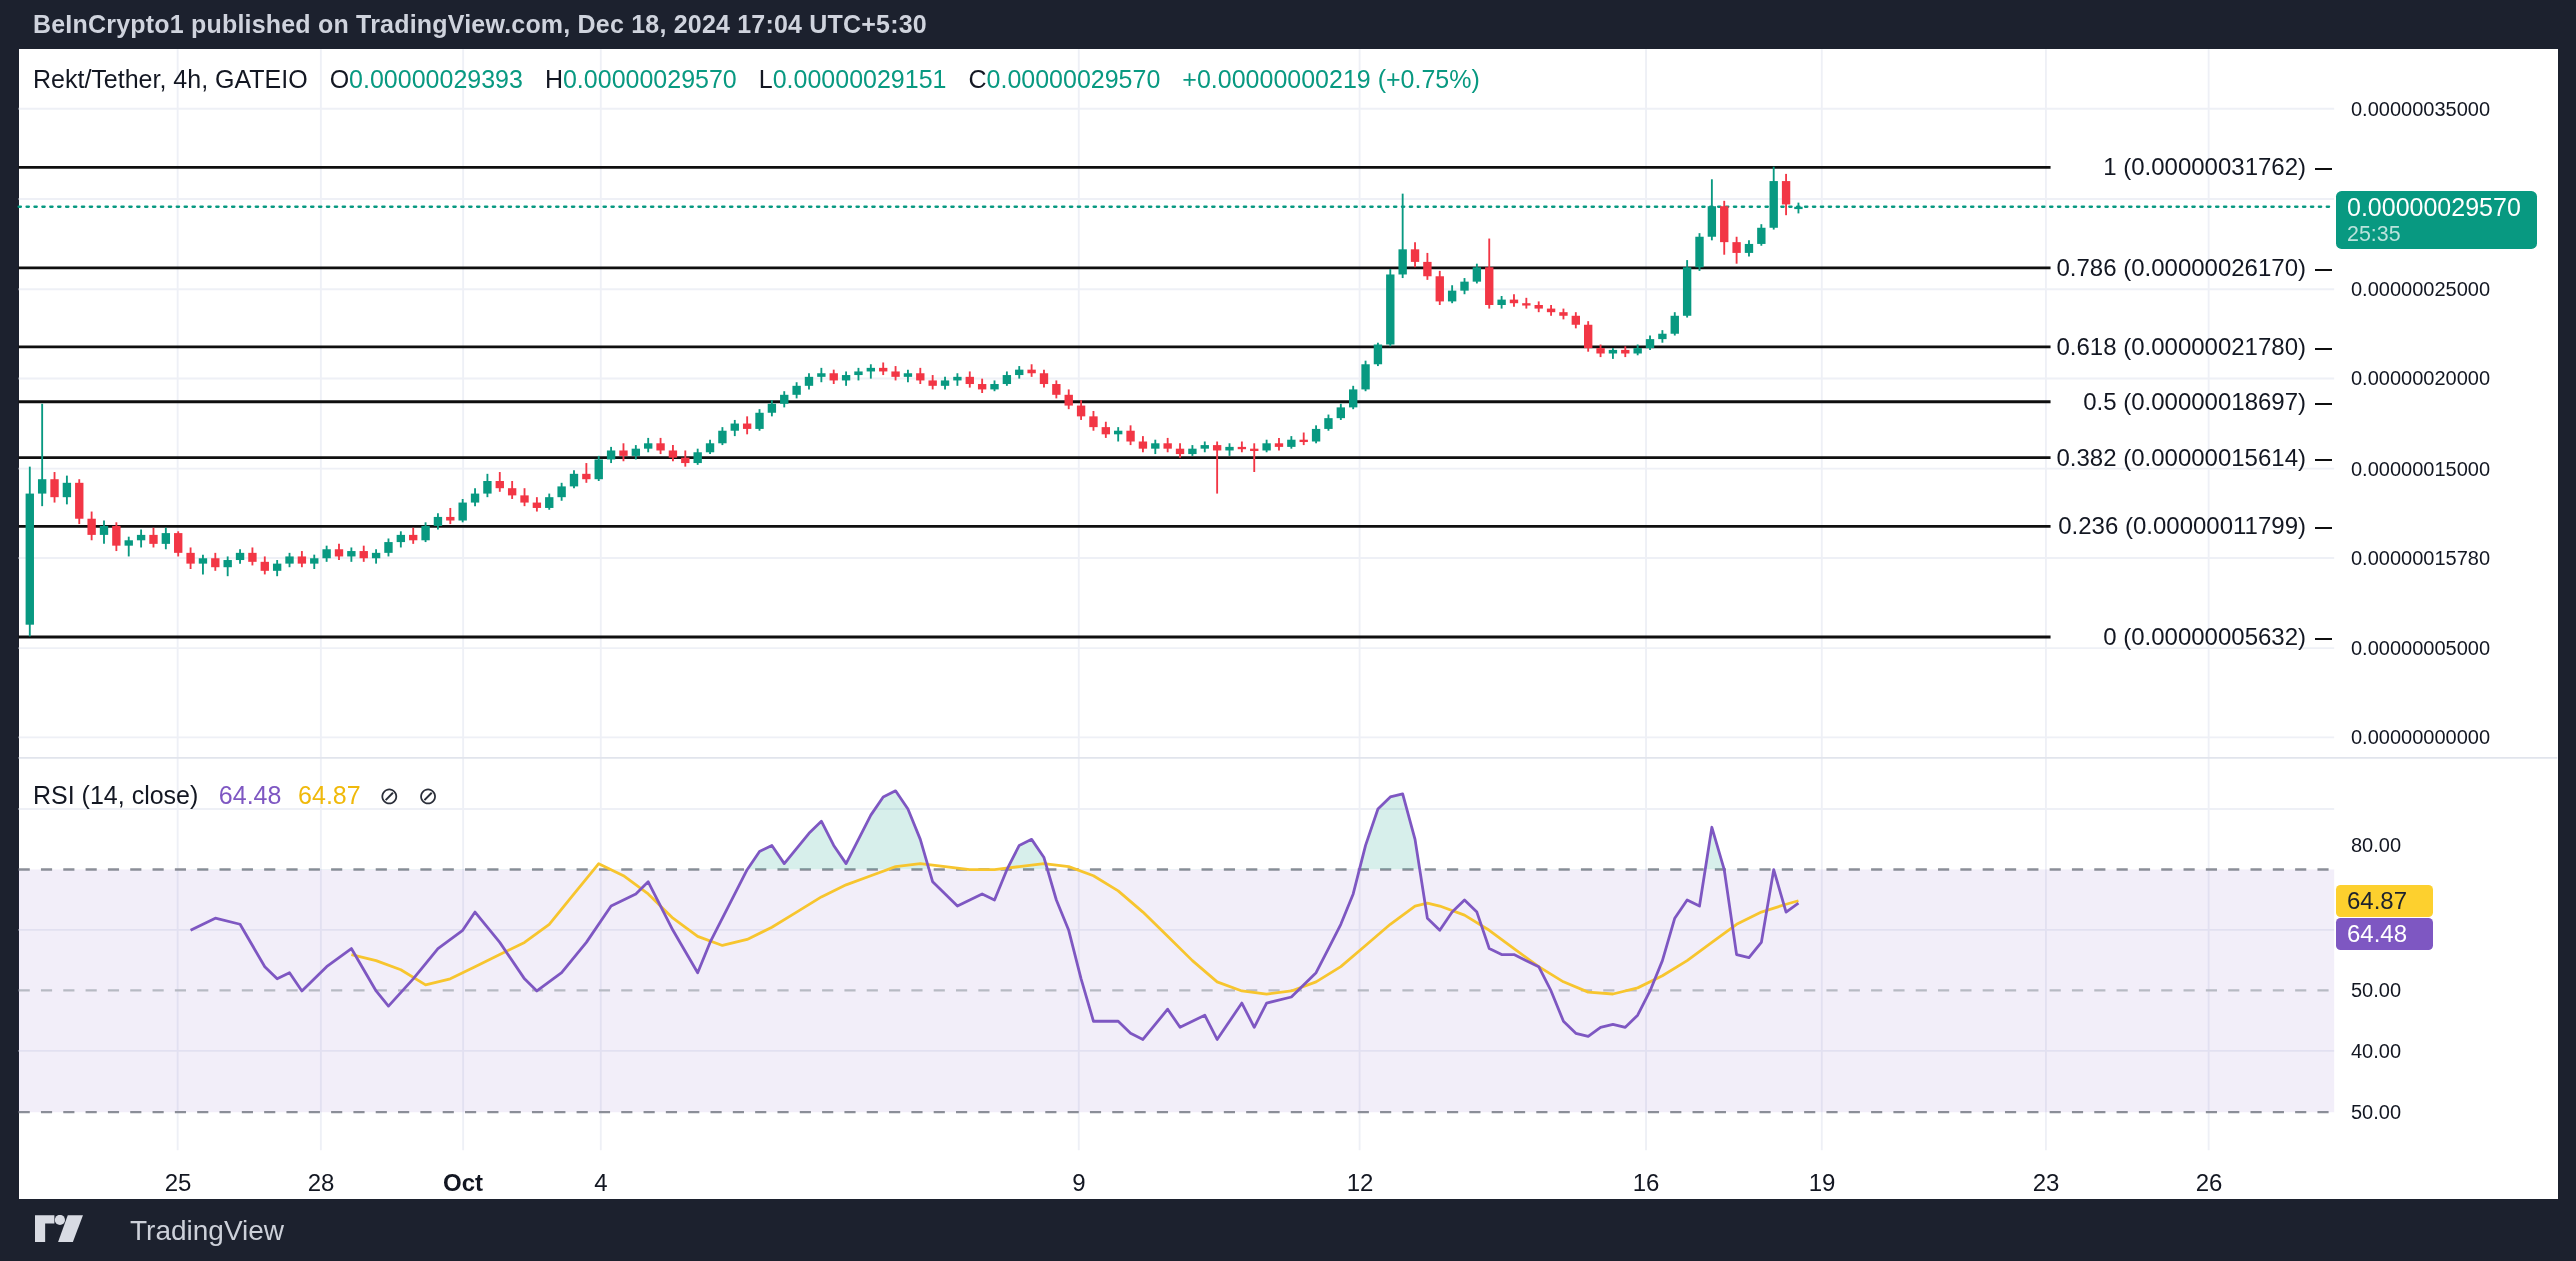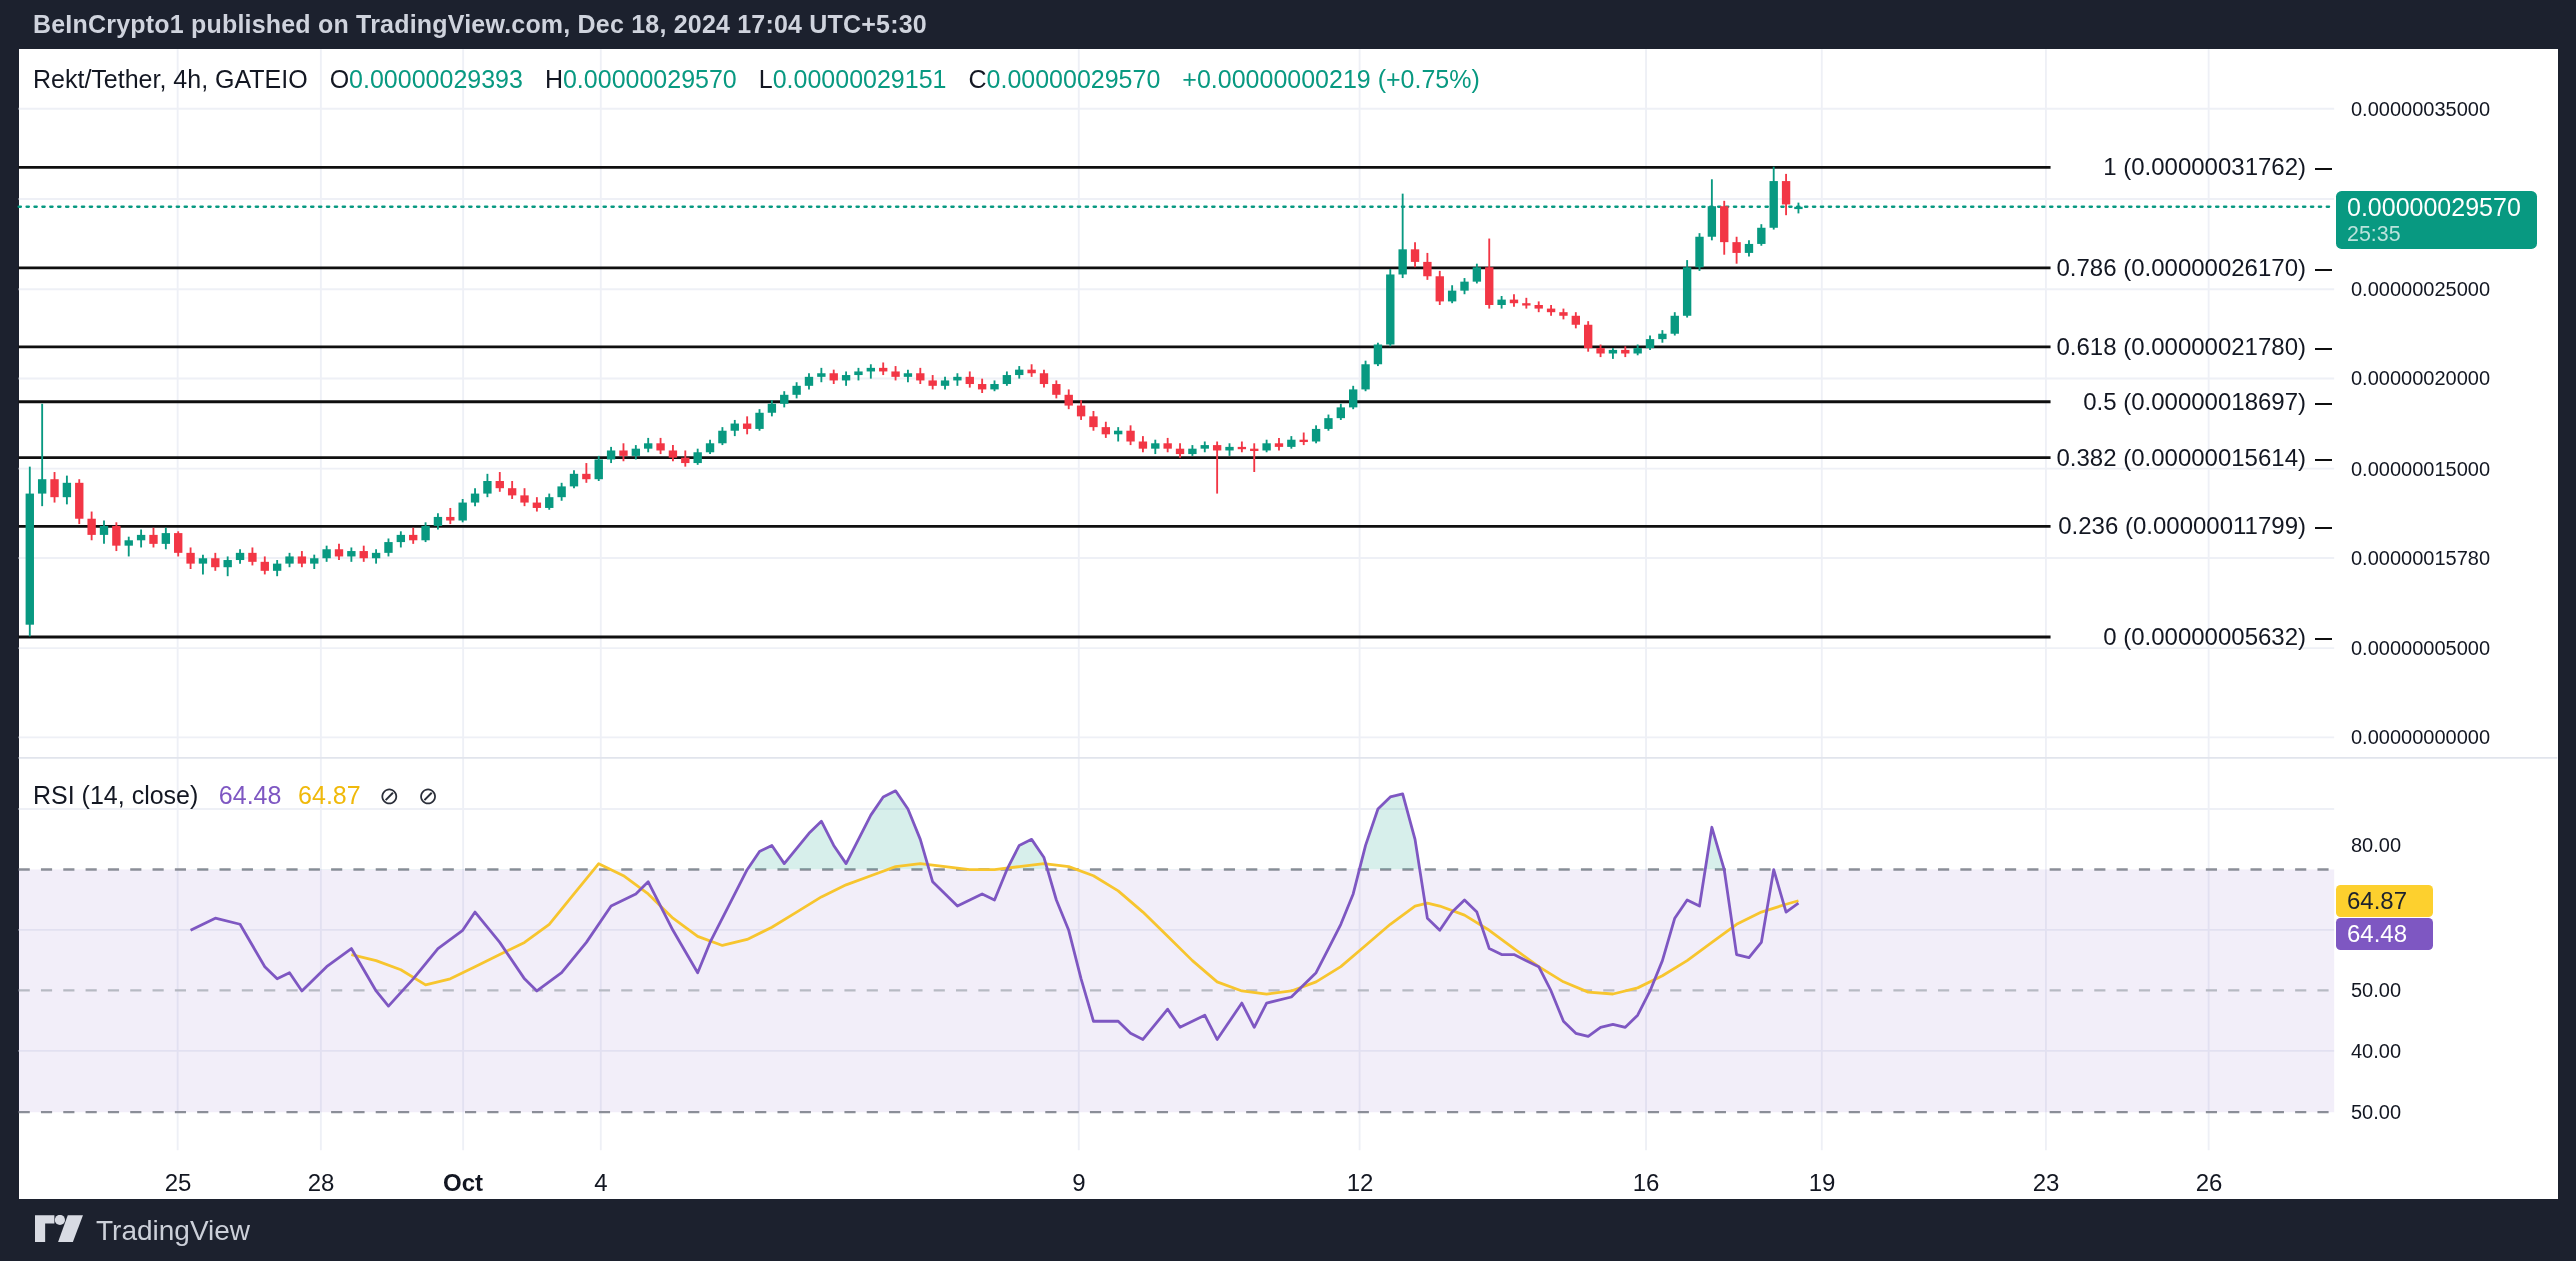--- a/index.html
+++ b/index.html
@@ -19,21 +19,21 @@
   .fib-label::after{content:"";display:inline-block;width:16.7px;border-top:2.8px solid #0f0f0f;margin-left:9.3px;vertical-align:middle;}
   .ptick,.rtick{position:absolute;left:2351px;transform:translateY(-50%);font-size:20px;color:#131722;white-space:nowrap;}
   .xtick{position:absolute;top:1183px;transform:translate(-50%,-50%);font-size:24px;color:#131722;}
   .xtick.bold{font-weight:bold;}
   .price-badge{position:absolute;left:2336px;top:191px;width:201px;height:58px;background:#089981;border-radius:5.6px;color:#fff;padding-left:11px;box-sizing:border-box;}
   .price-badge .p{font-size:25px;line-height:32px;}
   .price-badge .t{font-size:21.4px;line-height:22px;color:rgba(255,255,255,.72);}
   .rsi-badge{position:absolute;left:2336px;width:97px;height:32px;border-radius:4.6px;font-size:24px;line-height:32px;padding-left:11px;box-sizing:border-box;}
   .rsi-badge.y{top:885px;background:#fdd02e;color:#1c212e;}
   .rsi-badge.p{top:918px;background:#7e57c2;color:#ffffff;}
-  #footer{position:absolute;left:0;top:1200px;width:2576px;height:61px;background:#1c212e;display:flex;align-items:center;}
+  #footer{position:absolute;left:0;top:1200px;width:2576px;height:61px;background:#1c212e;display:flex;align-items:center;gap:34px;}
   #footer .brand{color:#ccd0d9;font-size:28px;font-weight:500;margin-left:13px;}
   #footer .logo{margin-left:35px;display:flex;align-items:center;}
 </style>
 </head>
 <body>
 
 <div id="page">
   <div id="panel"></div>
   <svg id="chart-svg" viewBox="0 0 2770 1356" width="2576" height="1261">
       <line x1="191" x2="191" y1="53" y2="1237" stroke="#eef0f6" stroke-width="2"></line>

